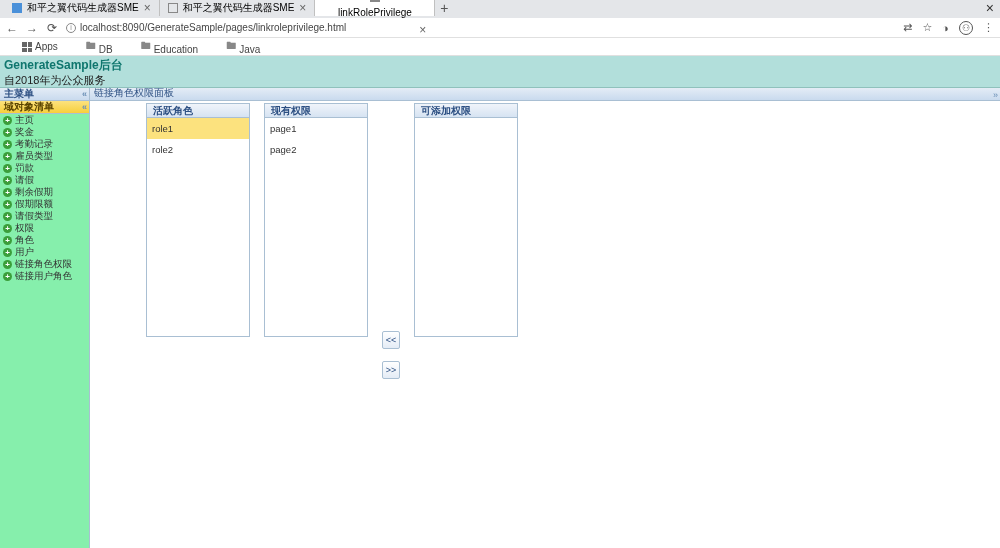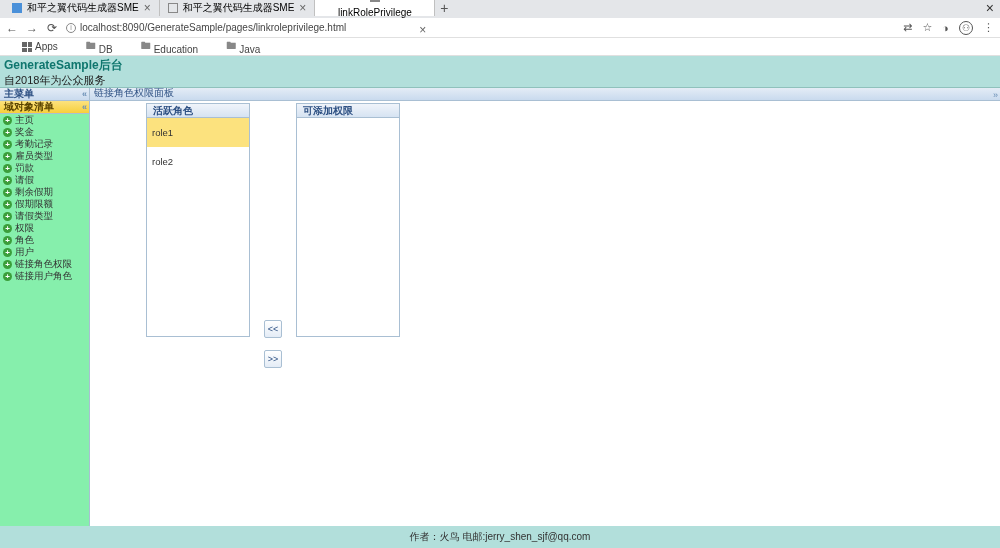--- a/index.html
+++ b/index.html
@@ -34,21 +34,21 @@
 .sitem { height:12px; display:flex; align-items:center; padding:0 3px; gap:3px; font-size:9.5px; color:#333; cursor:pointer; }
 .plus { width:9px; height:9px; display:inline-flex; align-items:center; justify-content:center; border-radius:50%; background:#3b9e3b; color:#fff; font-size:8px; font-weight:bold; }
 .main { flex:1; display:flex; flex-direction:column; min-width:0; }
 .mhead { height:13px; background:linear-gradient(#e4ecf6,#c9daee); border-bottom:1px solid #a9bfd3; display:flex; align-items:flex-end; padding:0 4px; font-size:10px; color:#2c4f82; position:relative; }
 .mhead .collapse { position:absolute; right:2px; font-size:9px; color:#6b8fb5; }
 .panels { flex:1; padding:2px; display:flex; gap:14px; }
 .panel { border:1px solid #a9bfd3; background:#fff; display:flex; flex-direction:column; }
 .panel.p1,.panel.p2,.panel.p3 { width:104px; height:234px; }
 .phead { height:14px; background:linear-gradient(#f0f4fa,#d6e3f2); border-bottom:1px solid #a9bfd3; display:flex; align-items:center; padding:0 6px; font-size:10px; color:#2c4f82; font-weight:bold; }
 .plist { flex:1; overflow:auto; }
-.prow { height:29px; display:flex; align-items:center; padding:0 5px; font-size:9.5px; color:#333; cursor:pointer; }
+.prow { height:21px; display:flex; align-items:center; padding:0 5px; font-size:9.5px; color:#333; cursor:pointer; }
 .prow.sel { background:#fce27e; }
 .btns { display:flex; flex-direction:column; gap:12px; justify-content:center; padding-top:60px; }
 .mvbtn { width:18px; height:18px; border:1px solid #a9bfd3; background:linear-gradient(#fff,#e4ecf6); font-size:9px; color:#2c4f82; cursor:pointer; display:flex; align-items:center; justify-content:center; border-radius:2px; }
 .spacer { flex:1; }
 .footer { height:22px; background:#b2dfdb; display:flex; align-items:center; justify-content:center; font-size:10px; color:#333; }
 </style>
 </head>
 <body>
 
 <div class="browser">
@@ -194,30 +194,36 @@
     <div style="width:40px"></div>
     <div class="panel p1">
      <div class="phead">
               <span>活跃角色</span>
             </div>
      <div class="plist" id="roles">
               <div class="prow sel">role1</div>
               <div class="prow">role2</div>
             </div>
     </div>
+    <div class="panel p2">
+     <div class="phead">
+              <span>现有权限</span>
+            </div>
+     <div class="plist" id="owned">
+              <div class="prow">page1</div>
+              <div class="prow">page2</div>
+            </div>
+    </div>
     <div class="btns">
      <div class="mvbtn">&lt;&lt;</div>
      <div class="mvbtn">&gt;&gt;</div>
     </div>
     <div class="panel p3">
      <div class="phead">
               <span>可添加权限</span>
             </div>
      <div class="plist" id="avail"></div>
     </div>
     <div class="spacer"></div>
    </div>
   </div>
  </div>
- <div class="footer">
-      <span>作者：火鸟 电邮:jerry_shen_sjf@qq.com</span>
-    </div>
 </div>
 
 </body></html>

